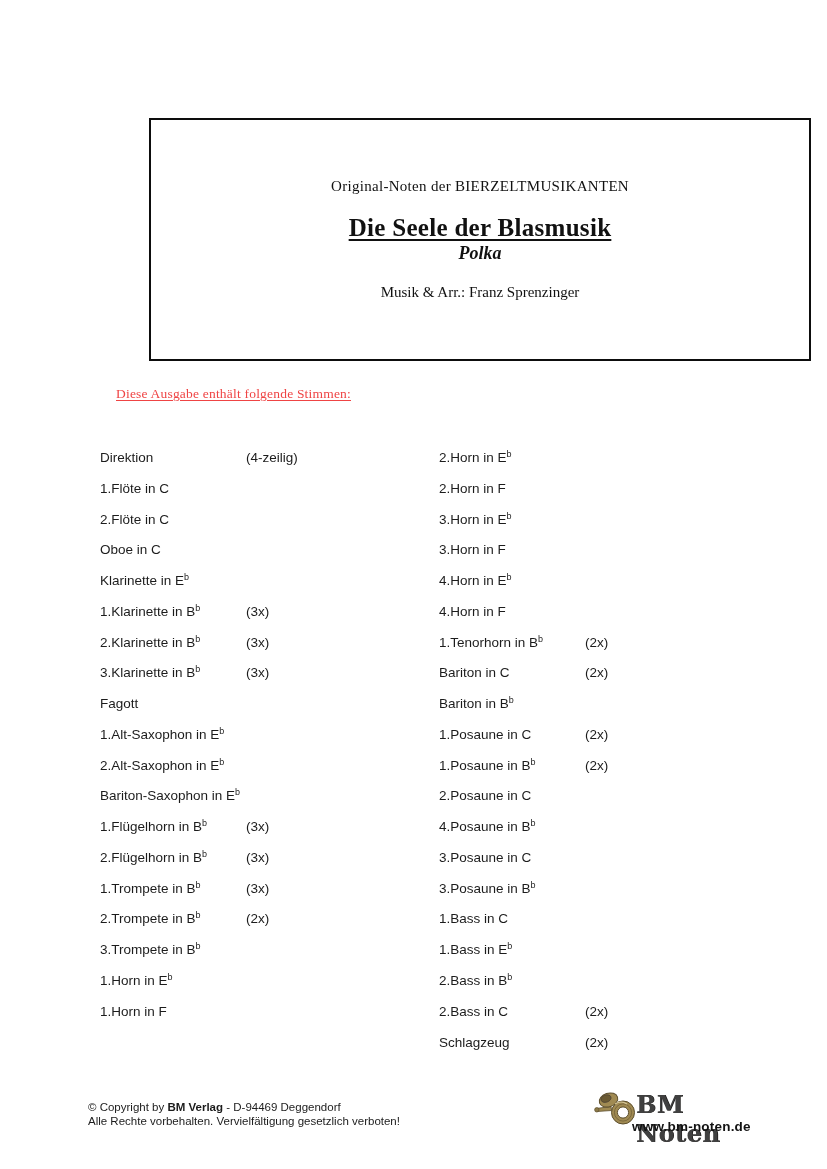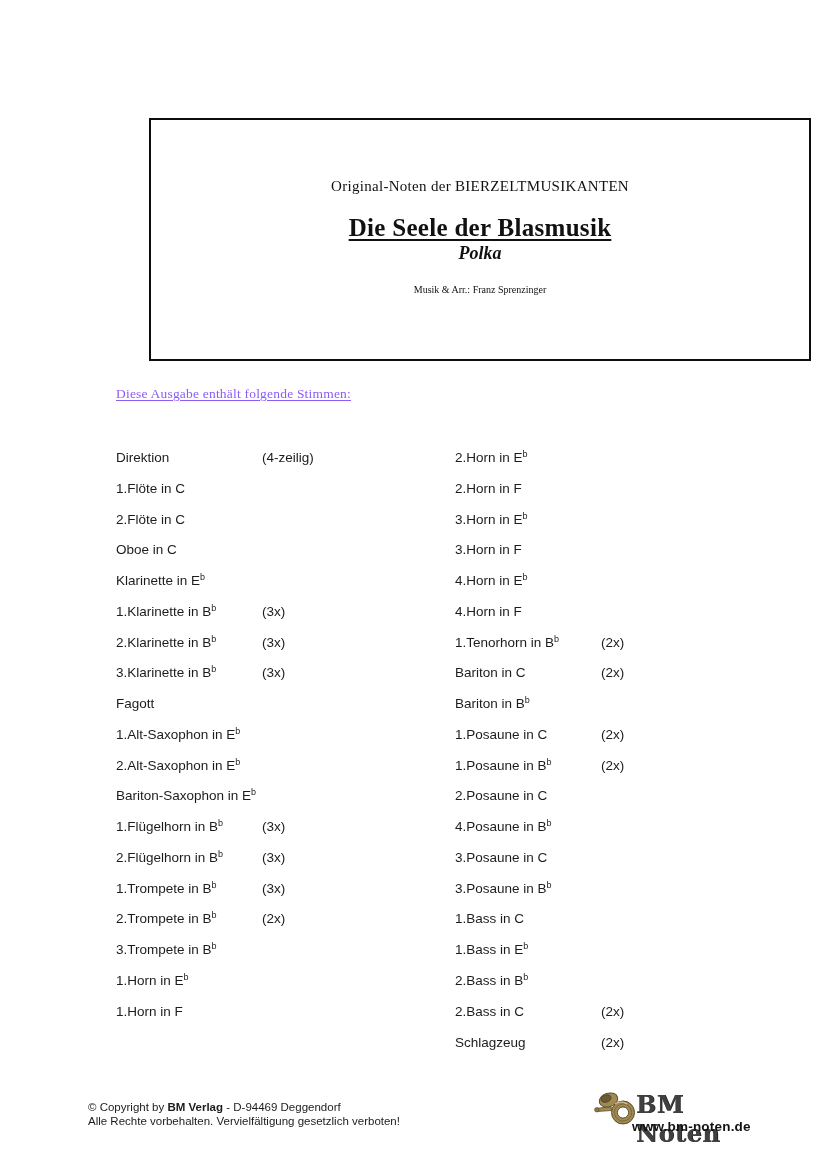--- a/index.html
+++ b/index.html
@@ -43,37 +43,37 @@
     text-underline-offset: 3px;
   }
   .genre-line {
     margin-top: 1px;
     font-size: 18px;
     font-weight: bold;
     font-style: italic;
   }
   .credit-line {
     margin-top: 20px;
-    font-size: 10px;
+    font-size: 15px;
   }
 
   
   .section-heading {
     position: absolute; left: 116px; top: 386px;
     font-family: "Liberation Serif", serif;
     font-size: 13.5px;
-    color: #8b5cf6;
+    color: #ef4444;
     text-decoration: underline;
     text-underline-offset: 2px;
     letter-spacing: 0.2px;
   }
 
   
   .parts-grid {
-    position: absolute; left: 116px; top: 449px;
+    position: absolute; left: 100px; top: 449px;
     width: 650px;
     display: flex;
   }
   .parts-col { display: flex; flex-direction: column; }
   .parts-col.left  { width: 339px; }
   .parts-col.right { width: 311px; }
   .part-row {
     height: 30.78px;
     display: flex;
     align-items: flex-start;

